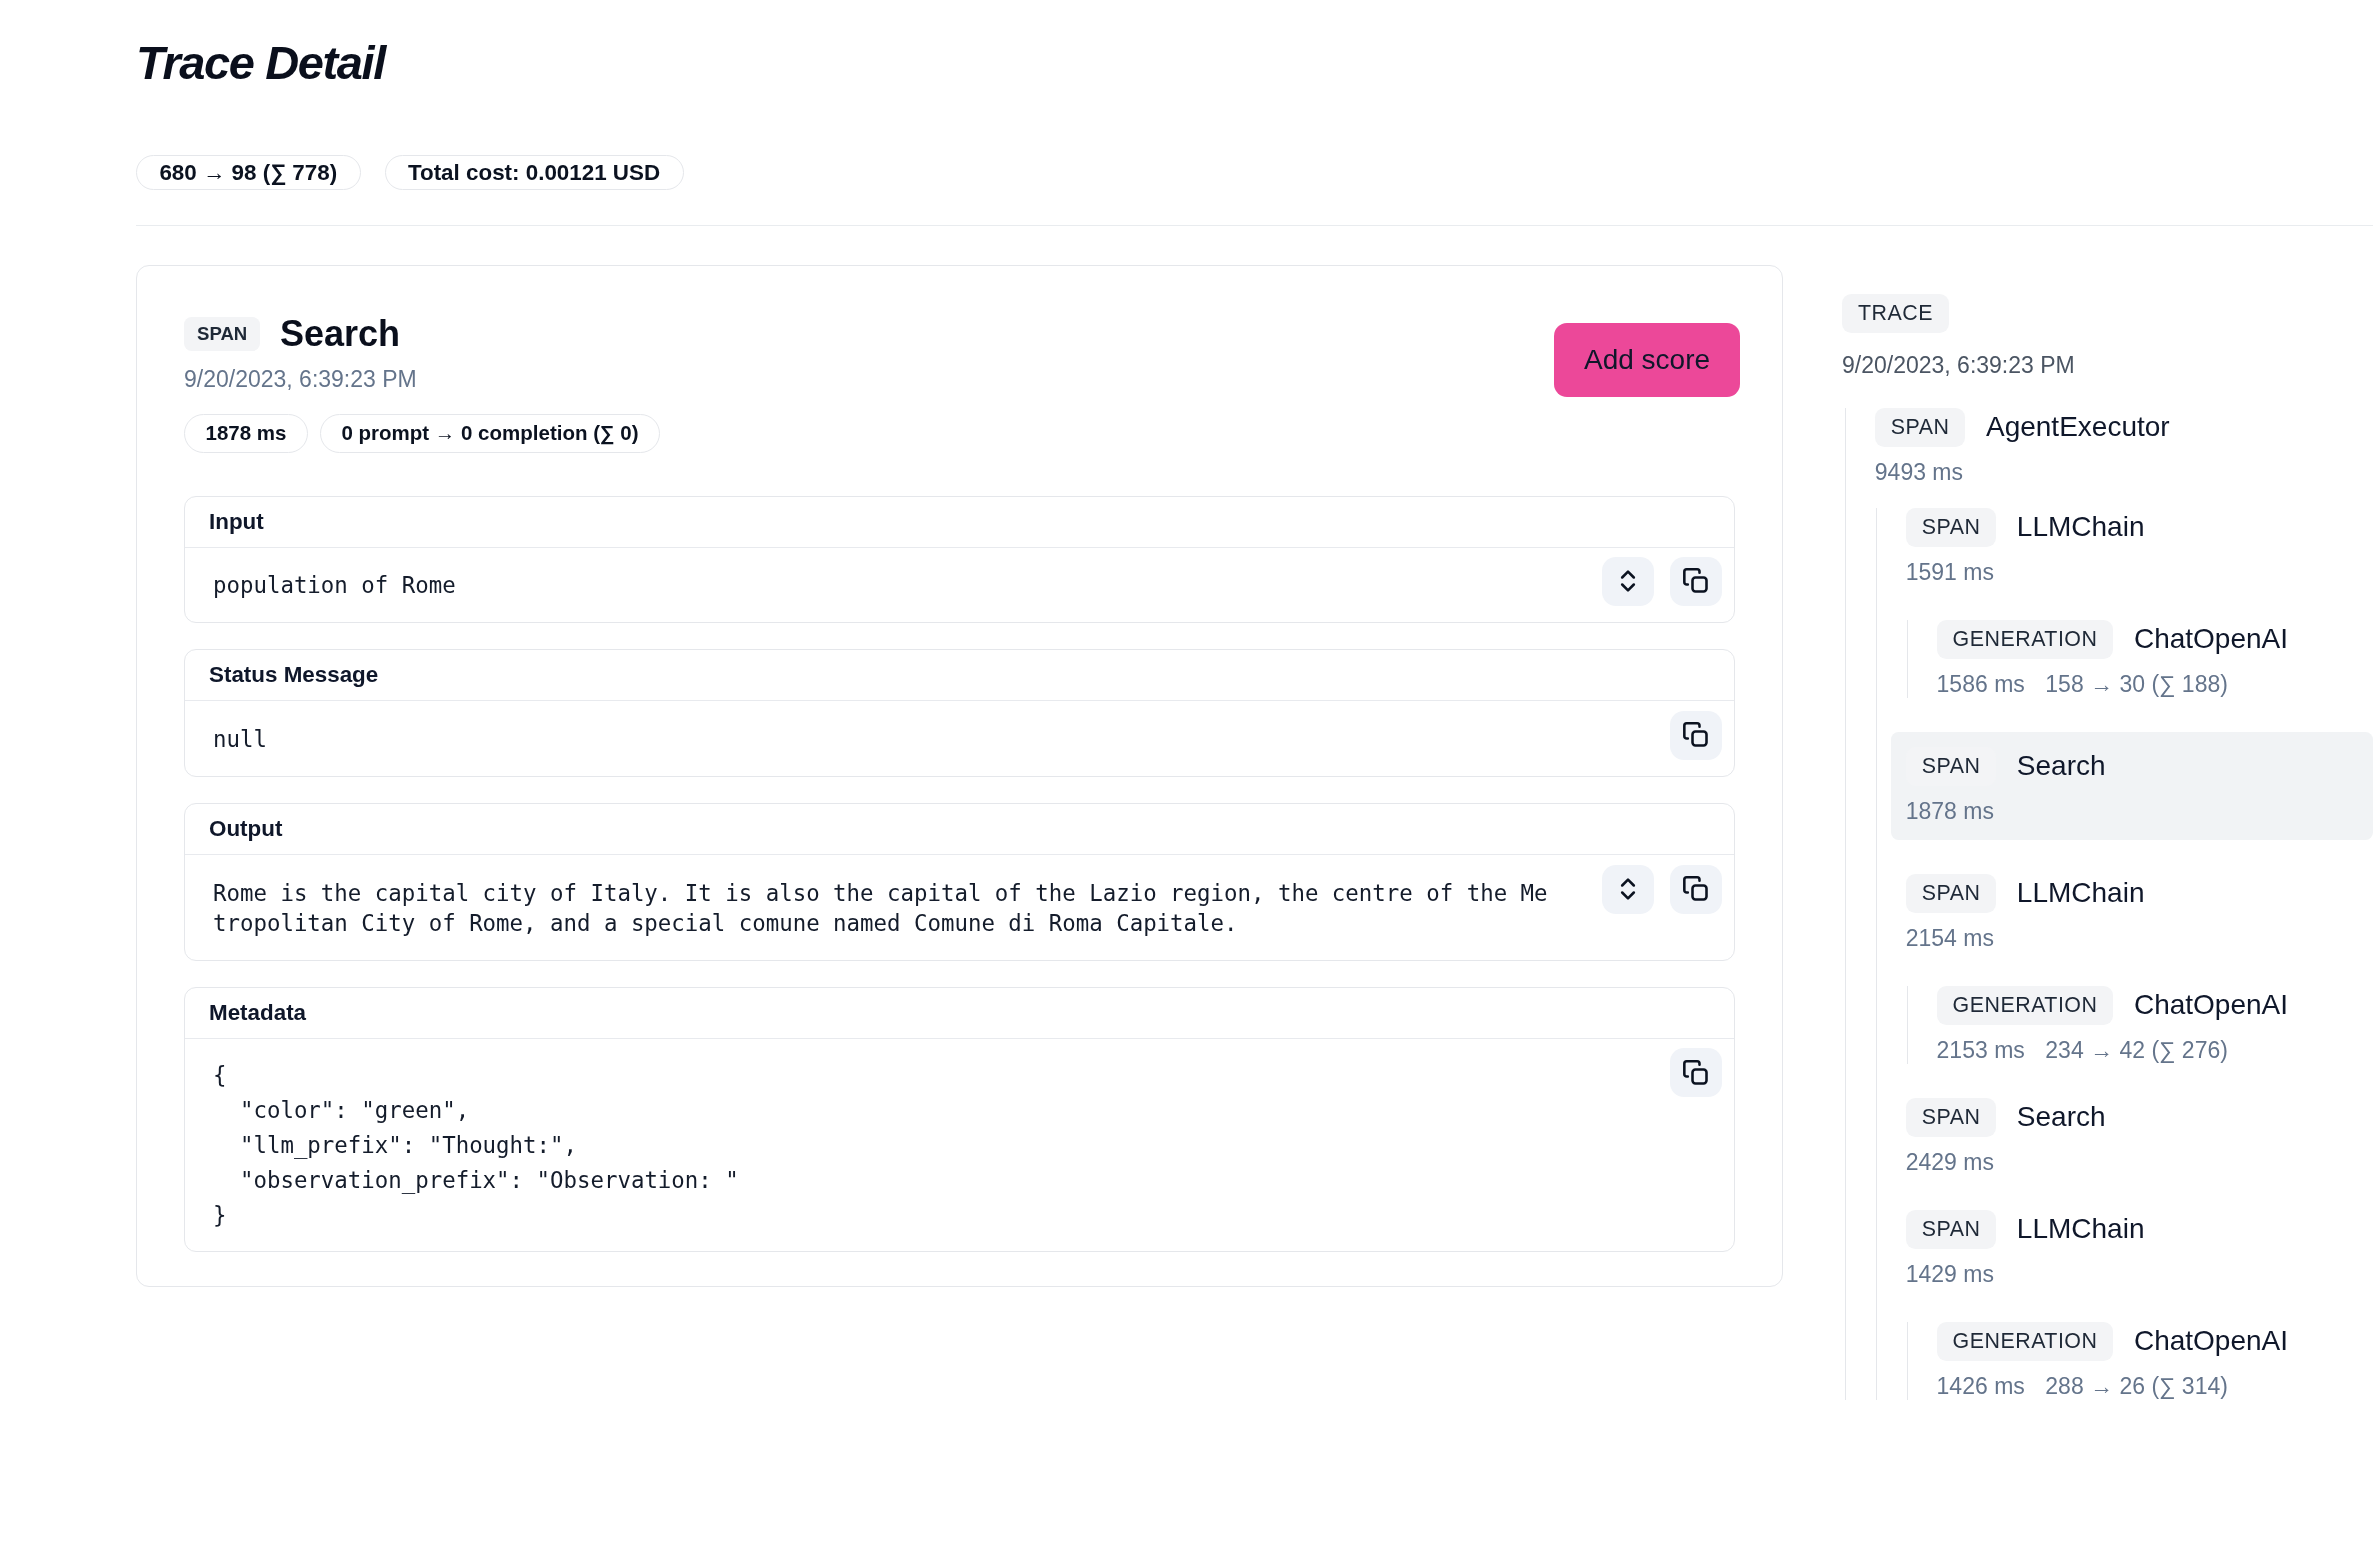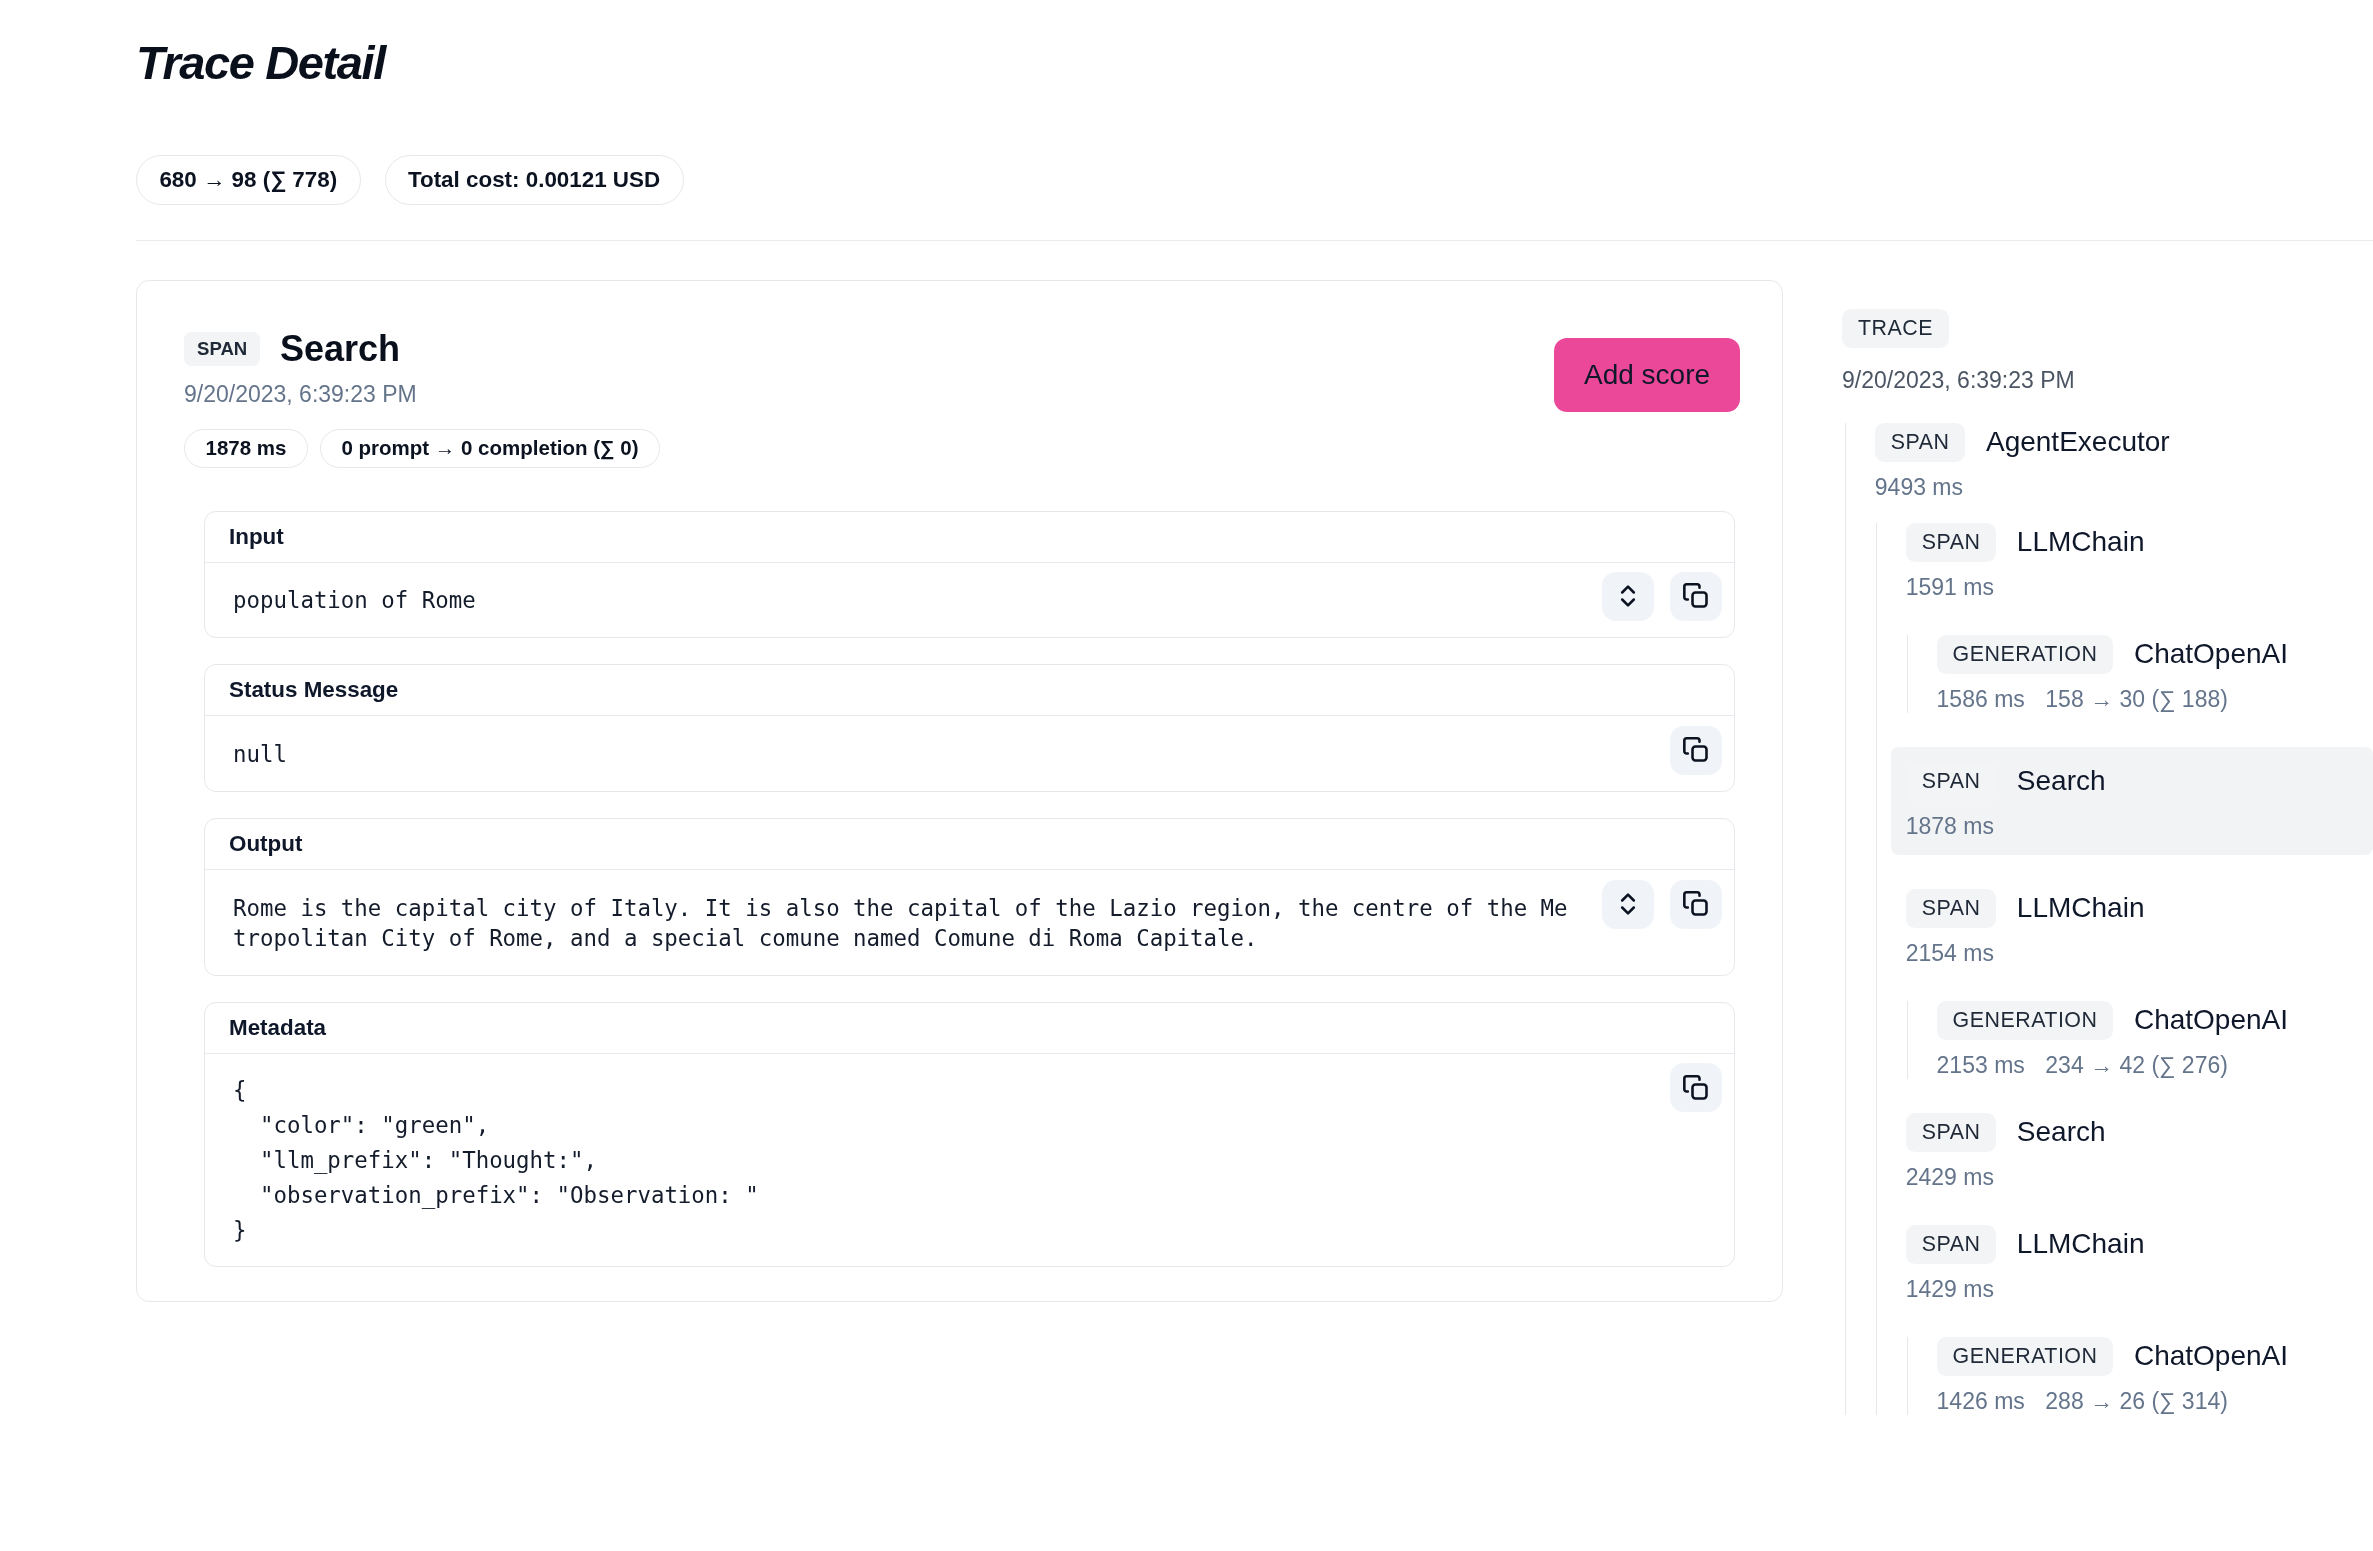--- a/index.html
+++ b/index.html
@@ -5,21 +5,21 @@
   * { box-sizing: border-box; }
   html,body { margin:0; padding:0; }
   body {
     width:2373px; height:1551px; overflow:hidden; background:#ffffff;
     font-family:"Liberation Sans", sans-serif; color:#0b1220;
   }
   .page { padding:35px 0 0 136px; }
   h1.page-title { margin:0; font-size:47px; font-weight:700; letter-spacing:-1.4px; color:#0a0f1c;font-style:italic; }
   .summary-pills { display:flex; gap:24px; margin-top:65px; }
   .pill {
-    display:inline-flex; align-items:center; height:50px; padding:0 22.4px;
+    display:inline-flex; align-items:center; height:35px; padding:0 22.4px;
     border:1.9px solid #e5e7eb; border-radius:931px; background:#fff;
     font-size:22.4px; font-weight:700; color:#0b1220; white-space:nowrap;
   }
   hr.top-sep { border:none; border-top:1.9px solid #e9ecef; margin:35px 0 0 0; }
 
   .main { display:flex; align-items:flex-start; margin-top:39px; }
 
   
   .card {
     position:relative; width:1647px; flex:0 0 auto;
@@ -38,21 +38,21 @@
     display:inline-flex; align-items:center; height:39px; padding:0 20.5px;
     border:1.9px solid #e5e7eb; border-radius:931px; background:#fff;
     font-size:20.5px; font-weight:700; color:#0b1220; white-space:nowrap;
   }
   .addscore-btn {
     position:absolute; top:57px; right:42px; width:186px; height:74px;
     background:#ec4899; border:none; border-radius:13px; cursor:pointer;
     font-family:inherit; font-size:28px; font-weight:500; color:#0f172a;
   }
 
-  .iobox { border:1.9px solid #e5e7eb; border-radius:12px; margin-top:26px; background:#fff;margin-left:20px; }
+  .iobox { border:1.9px solid #e5e7eb; border-radius:12px; margin-top:26px; background:#fff; }
   .iobox.first { margin-top:43px; }
   .iobox-header {
     padding:12px 24px; font-size:22.4px; font-weight:600; color:#0f172a;
     border-bottom:1.9px solid #e8eaee;
   }
   .iobox-body { position:relative; padding:22.4px 28px; }
   .iobox-body pre {
     margin:0; font-family:"DejaVu Sans Mono", monospace; font-size:22.4px; line-height:30px;
     white-space:pre-wrap; word-break:break-all; max-width:1341px; color:#141c2b;
   }

